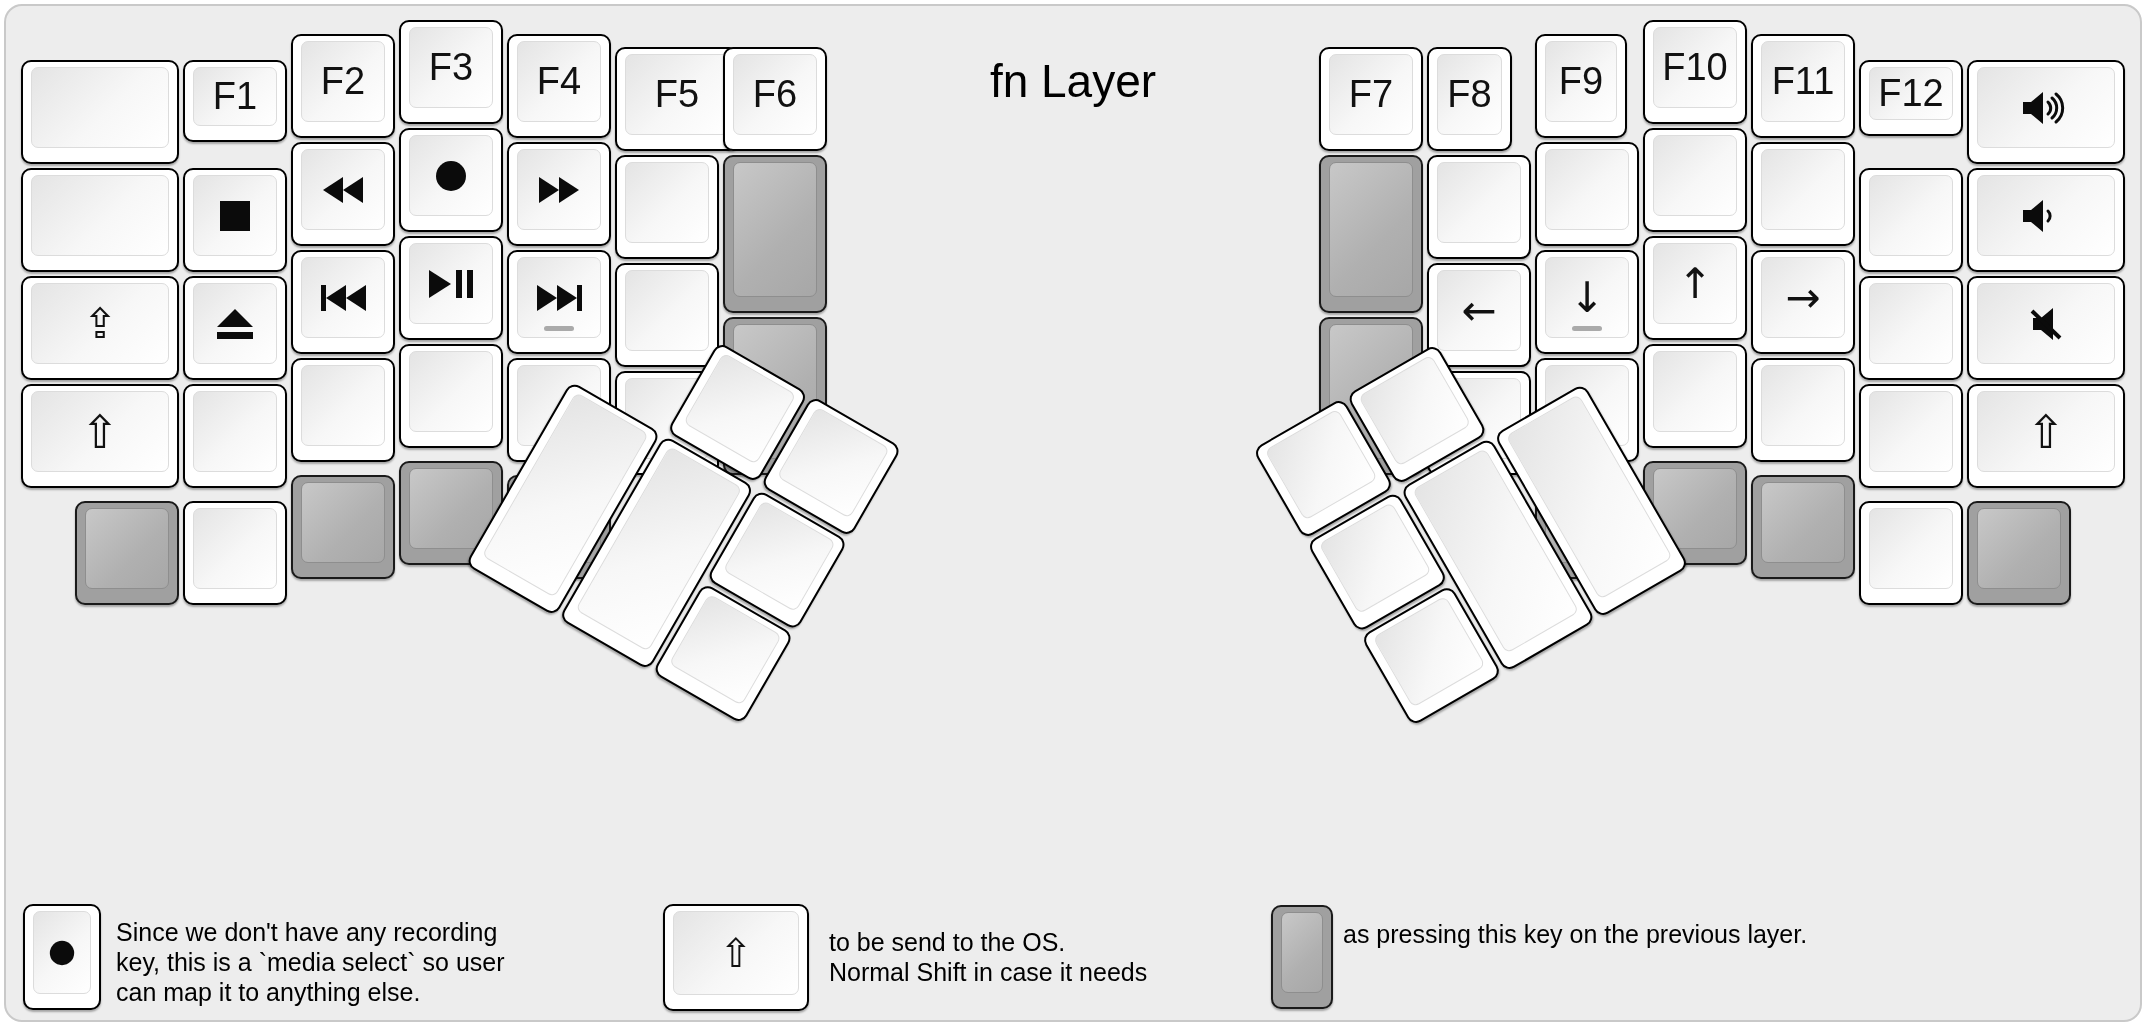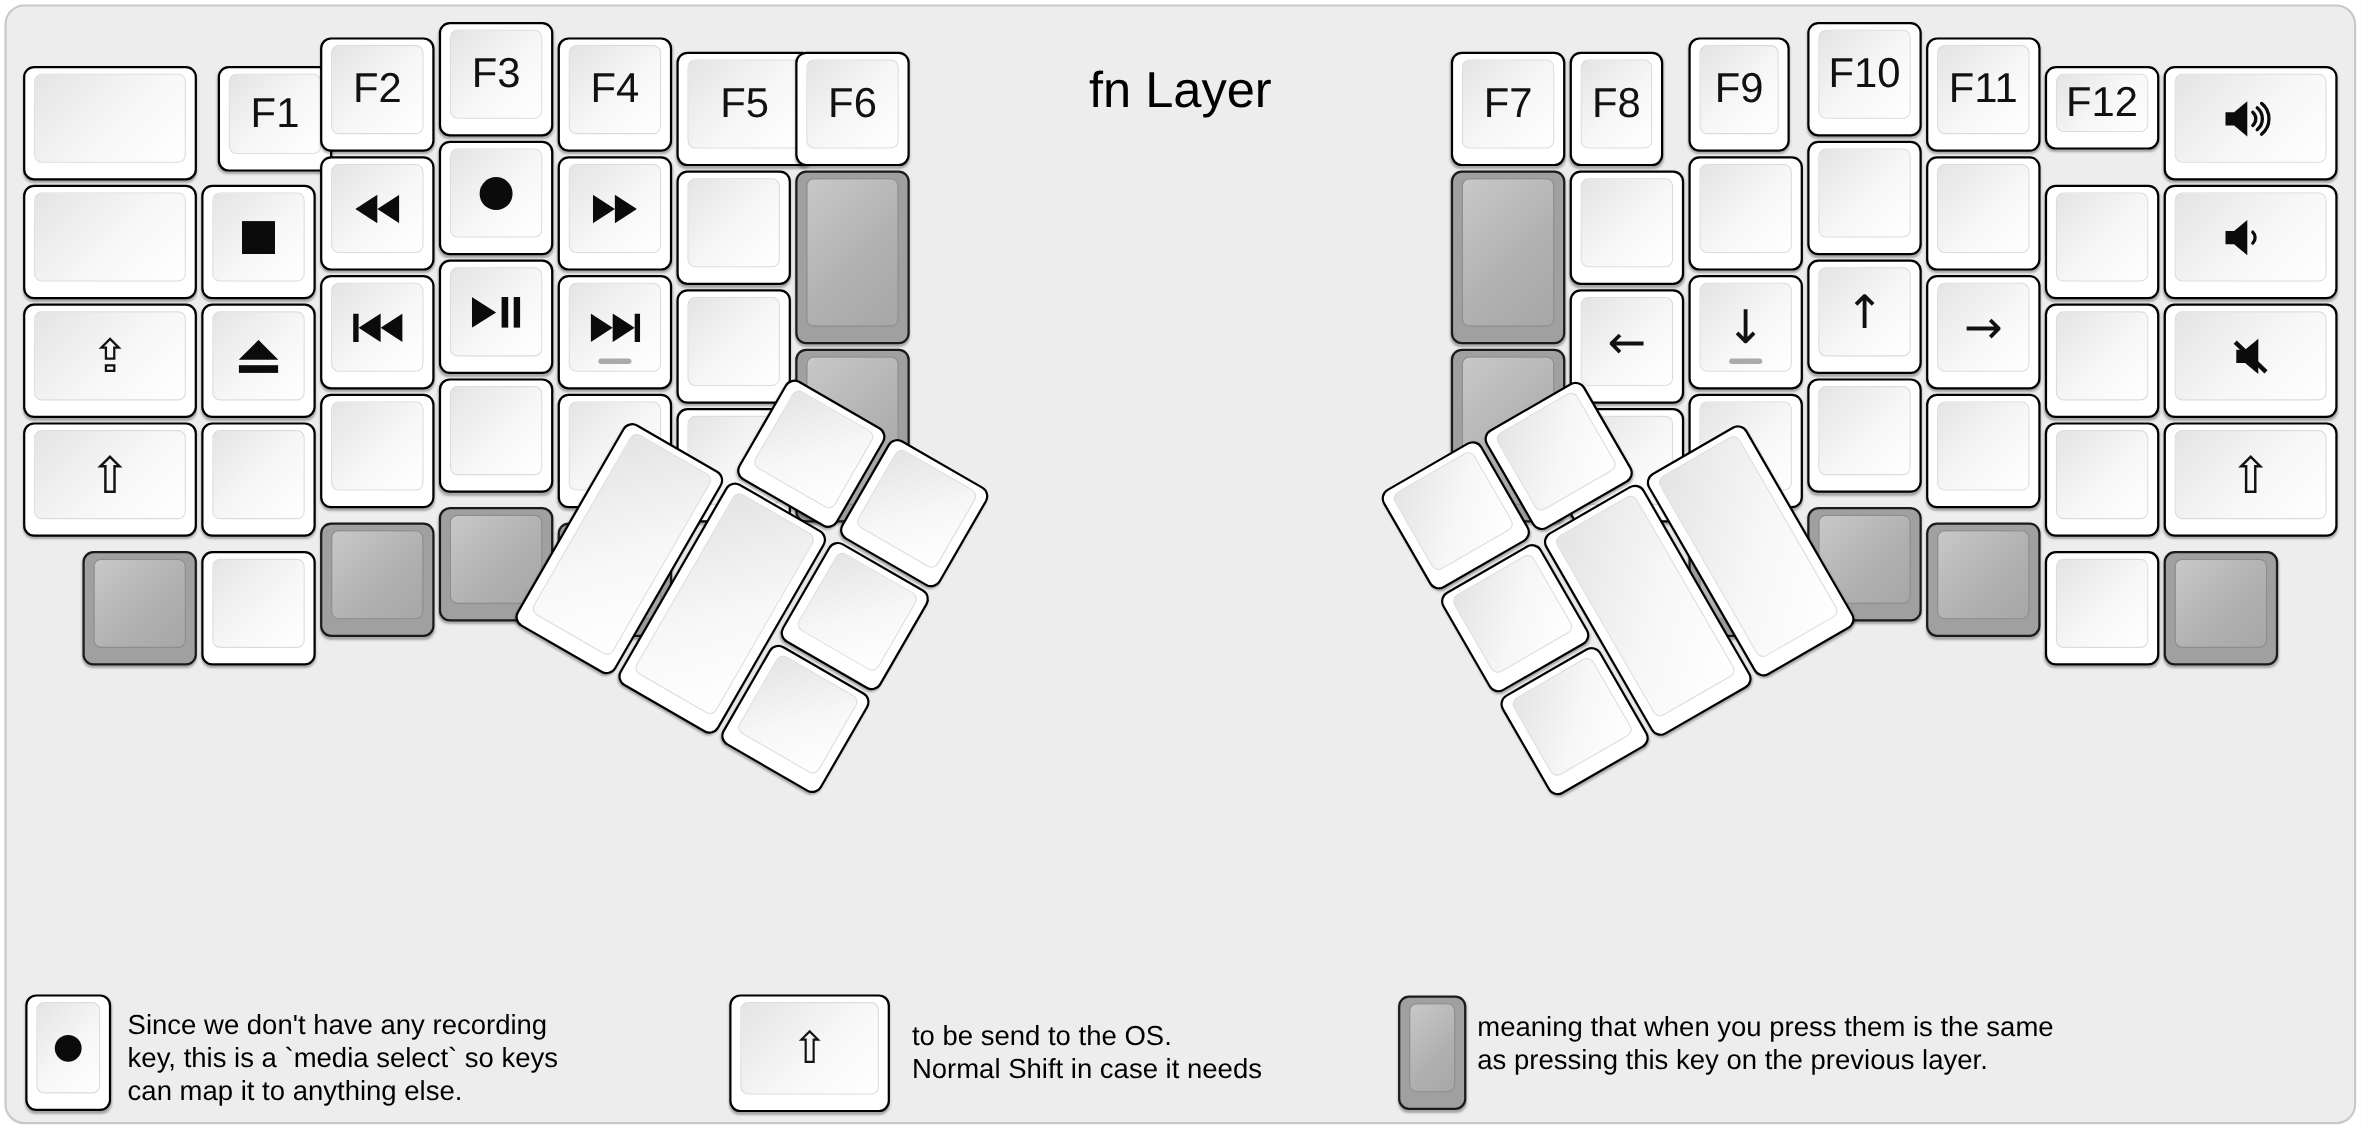--- a/index.html
+++ b/index.html
@@ -40,21 +40,21 @@
       <div class="key white" style="left: 15px; top: 270px; width: 158px; height: 104px;">
         <div class="top">
           <span class="glyph sym" style="font-size: 42px;">⇪</span>
         </div>
       </div>
       <div class="key white" style="left: 15px; top: 378px; width: 158px; height: 104px;">
         <div class="top">
           <span class="glyph sym" style="font-size: 46px;">⇧</span>
         </div>
       </div>
-      <div class="key white" style="left: 192px; top: 54px; width: 104px; height: 96px;">
+      <div class="key white" style="left: 177px; top: 54px; width: 104px; height: 82px;">
         <div class="top">
           <span class="glyph">F1</span>
         </div>
       </div>
       <div class="key white" style="left: 177px; top: 162px; width: 104px; height: 104px;">
         <div class="top">
           <svg class="icon" width="30" height="30" viewBox="0 0 30 30">
             <rect width="30" height="30"></rect>
           </svg>
         </div>
@@ -365,33 +365,32 @@
   <div id="legend-root">
       <div class="key white" style="left: 17px; top: 898px; width: 78px; height: 106px;">
         <div class="top">
           <svg class="icon" width="26" height="26" viewBox="0 0 32 32">
             <circle cx="16" cy="16" r="15"></circle>
           </svg>
         </div>
       </div>
       <div class="legend-text" style="left: 110px; top: 911px;">
         <div>Since we don't have any recording</div>
-        <div>key, this is a `media select` so keys</div>
+        <div>key, this is a `media select` so user</div>
         <div>can map it to anything else.</div>
       </div>
       <div class="key white" style="left: 657px; top: 898px; width: 146px; height: 107px;">
         <div class="top">
           <span class="glyph sym" style="font-size: 40px;">⇧</span>
         </div>
       </div>
       <div class="legend-text" style="left: 823px; top: 921px;">
         <div>to be send to the OS.</div>
         <div>Normal Shift in case it needs</div>
       </div>
       <div class="key gray" style="left: 1265px; top: 899px; width: 62px; height: 104px;">
         <div class="top"></div>
       </div>
       <div class="legend-text" style="left: 1337px; top: 913px;">
-        <div>meaning that when you press them is the same</div>
         <div>as pressing this key on the previous layer.</div>
       </div>
     </div>
 </div>
 
 </body></html>

